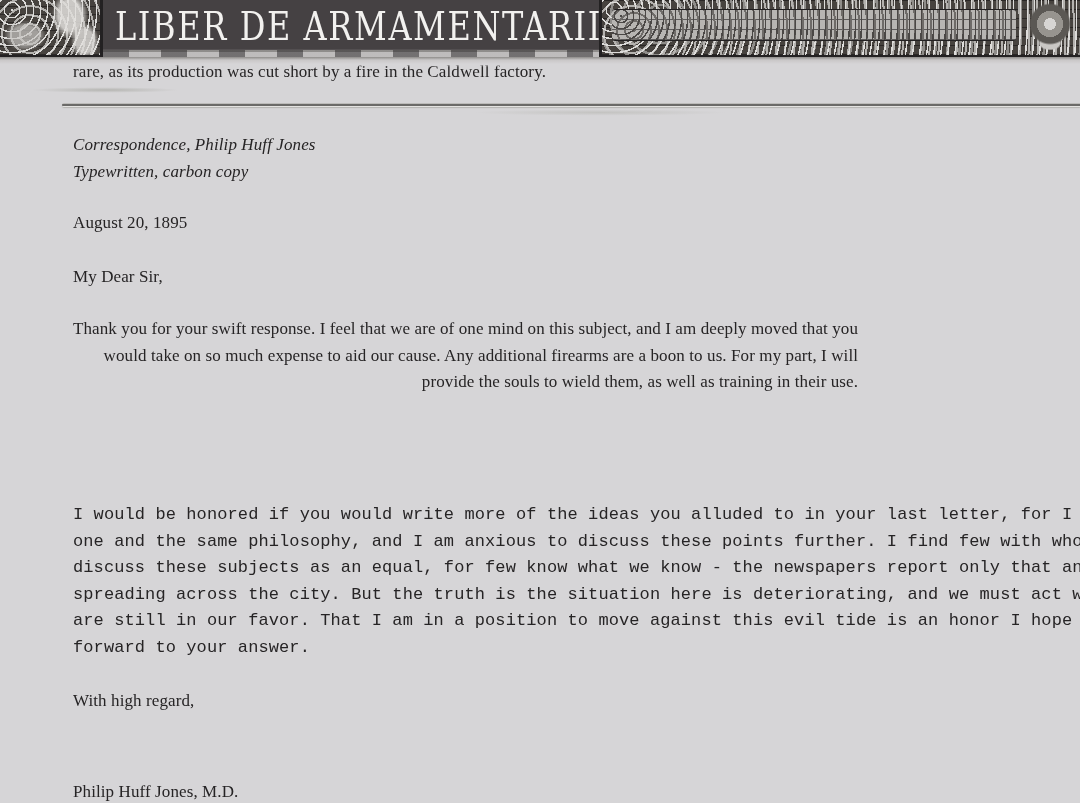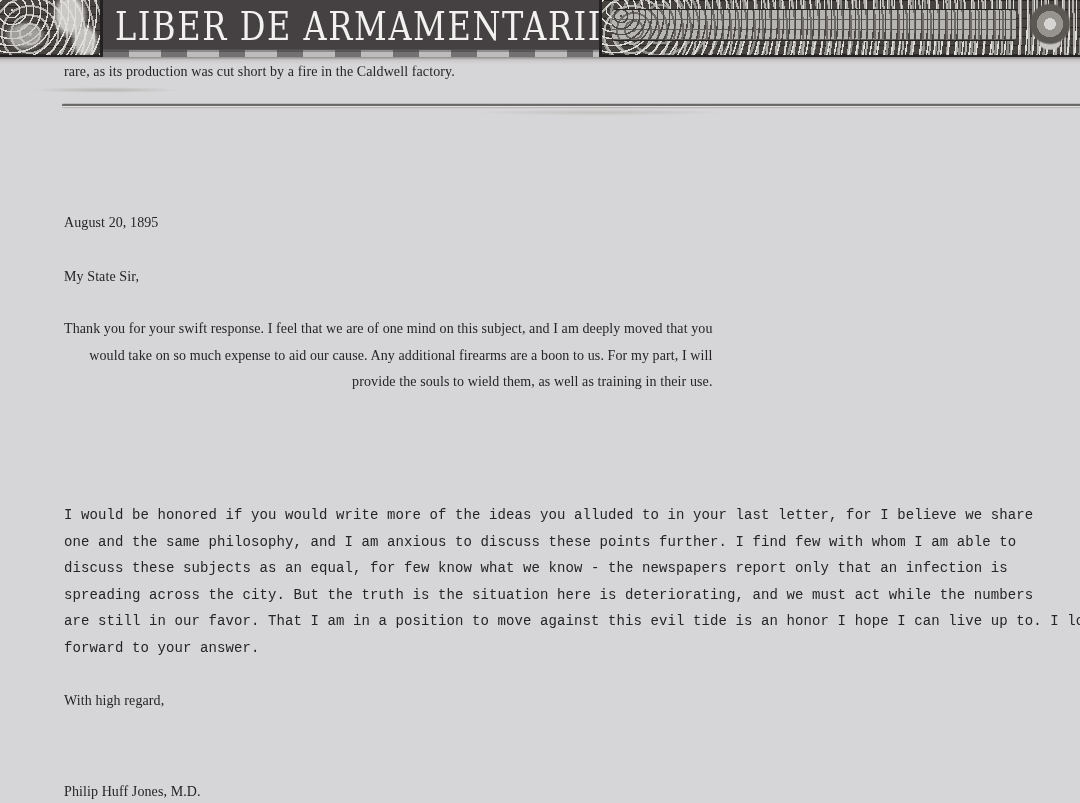--- a/index.html
+++ b/index.html
@@ -6,22 +6,22 @@
   body {
     width:1080px; height:803px; overflow:hidden; position:relative;
     background:#d6d5d7;
     font-family:"Liberation Serif", serif;
     color:#262425;
   }
   .page { position:absolute; inset:0; }
 
   
   .txt {
-    position:absolute; left:64px;
-    font-size:14px; line-height:26.5px;
+    position:absolute; left:73px;
+    font-size:17px; line-height:26.5px;
     white-space:pre; color:#262425;
     letter-spacing:0.1px;
   }
   .italic { font-style:italic; }
 
   .clipped-line   { top:58px;  z-index:1; line-height:27px; }
   .source-block   { top:131px; line-height:27px; }
   .date-line      { top:210px; }
   .salutation     { top:264px; }
   .para1          { top:316px;text-align:right; }
@@ -124,24 +124,26 @@
 
 <div class="page">
 
   <div class="txt clipped-line">rare, as its production was cut short by a fire in the Caldwell factory.</div>
 
   <div class="smudge1"></div>
   <div class="smudge2"></div>
 
   <div class="rule"></div>
 
+  <div class="txt italic source-block"><span>Correspondence, Philip Huff Jones</span>
+<span>Typewritten, carbon copy</span></div>
 
   <div class="txt date-line">August 20, 1895</div>
 
-  <div class="txt salutation">My State Sir,</div>
+  <div class="txt salutation">My Dear Sir,</div>
 
   <div class="txt para1">Thank you for your swift response. I feel that we are of one mind on this subject, and I am deeply moved that you
 would take on so much expense to aid our cause. Any additional firearms are a boon to us. For my part, I will
 provide the souls to wield them, as well as training in their use.</div>
 
 
   <div class="txt para3">I would be honored if you would write more of the ideas you alluded to in your last letter, for I believe we share
 one and the same philosophy, and I am anxious to discuss these points further. I find few with whom I am able to
 discuss these subjects as an equal, for few know what we know - the newspapers report only that an infection is
 spreading across the city. But the truth is the situation here is deteriorating, and we must act while the numbers

